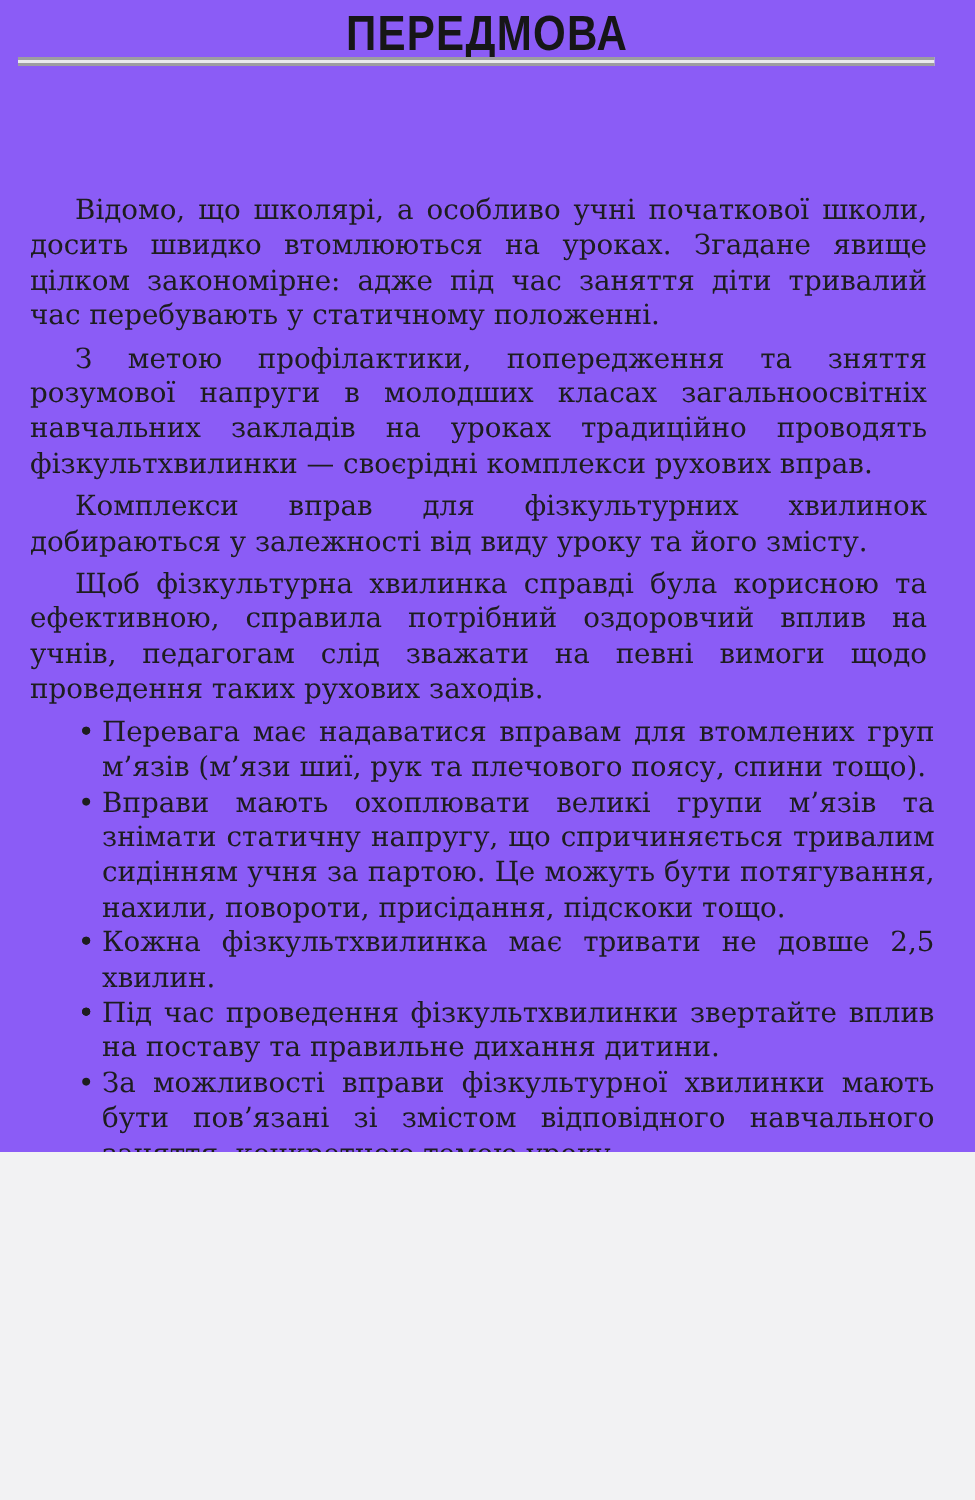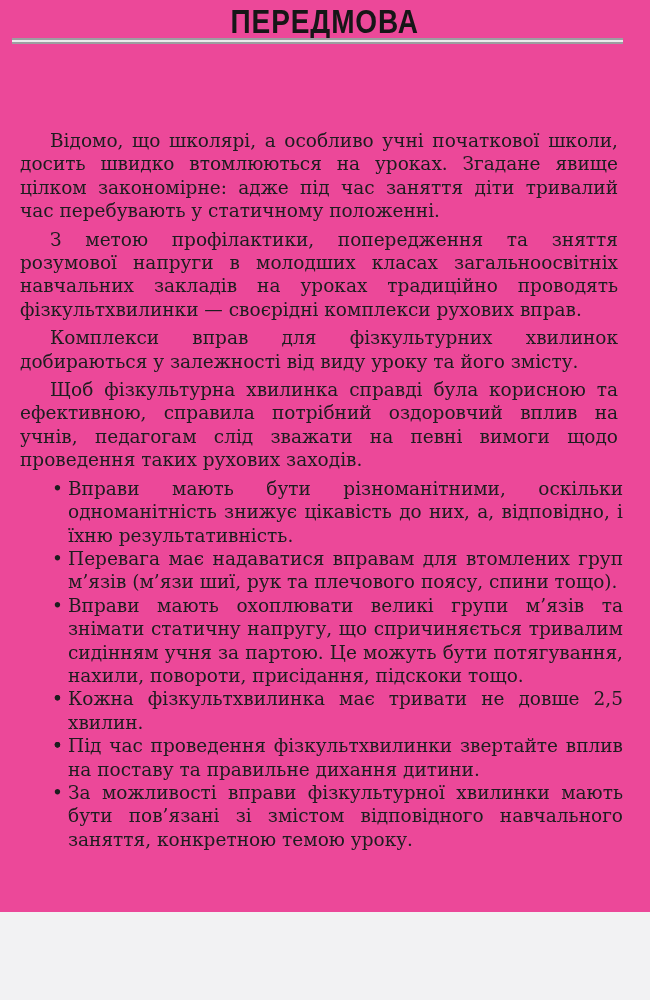--- a/index.html
+++ b/index.html
@@ -1,20 +1,20 @@
 <!DOCTYPE html>
 <html lang="uk"><head>
 <meta charset="utf-8">
 <style>
   html, body { margin: 0; padding: 0; background: #f2f2f3; }
   .page {
     position: relative;
     width: 650px;
-    height: 912px;
-    background: #ec4899;
+    height: 768px;
+    background: #8b5cf6;
     color: #1d1d1f;
     font-family: "DejaVu Serif", "Liberation Serif", serif;
     overflow: hidden;
   }
   .title-wrap {
     position: absolute;
     top: 3px; left: 0;
     width: 650px;
     text-align: center;
     font-family: "Liberation Sans", sans-serif;
@@ -72,21 +72,20 @@
 
   <div class="body-text">
     <p>Відомо, що школярі, а особливо учні початкової школи, досить швидко втомлюються на уроках. Згадане явище цілком закономірне: адже під час заняття діти тривалий час перебувають у статичному положенні.</p>
     <p>З метою профілактики, попередження та зняття розумової напруги в молодших класах загальноосвітніх навчальних закладів на уроках традиційно проводять фізкультхвилинки — своєрідні комплекси рухових вправ.</p>
     <p>Комплекси вправ для фізкультурних хвилинок добираються у залежності від виду уроку та його змісту.</p>
     <p>Щоб фізкультурна хвилинка справді була корисною та ефективною, справила потрібний оздоровчий вплив на учнів, педагогам слід зважати на певні вимоги щодо проведення таких рухових заходів.</p>
 
     <ul class="bullet-list">
       <li class="bullet-item">
         <span class="marker">•</span>
-        <span>Вправи мають бути різноманітними, оскільки одноманітність знижує цікавість до них, а, відповідно, і їхню результативність.</span>
       </li>
       <li class="bullet-item">
         <span class="marker">•</span>
         <span>Перевага має надаватися вправам для втомлених груп м’язів (м’язи шиї, рук та плечового поясу, спини тощо).</span>
       </li>
       <li class="bullet-item">
         <span class="marker">•</span>
         <span>Вправи мають охоплювати великі групи м’язів та знімати статичну напругу, що спричиняється тривалим сидінням учня за партою. Це можуть бути потягування, нахили, повороти, присідання, підскоки тощо.</span>
       </li>
       <li class="bullet-item">

